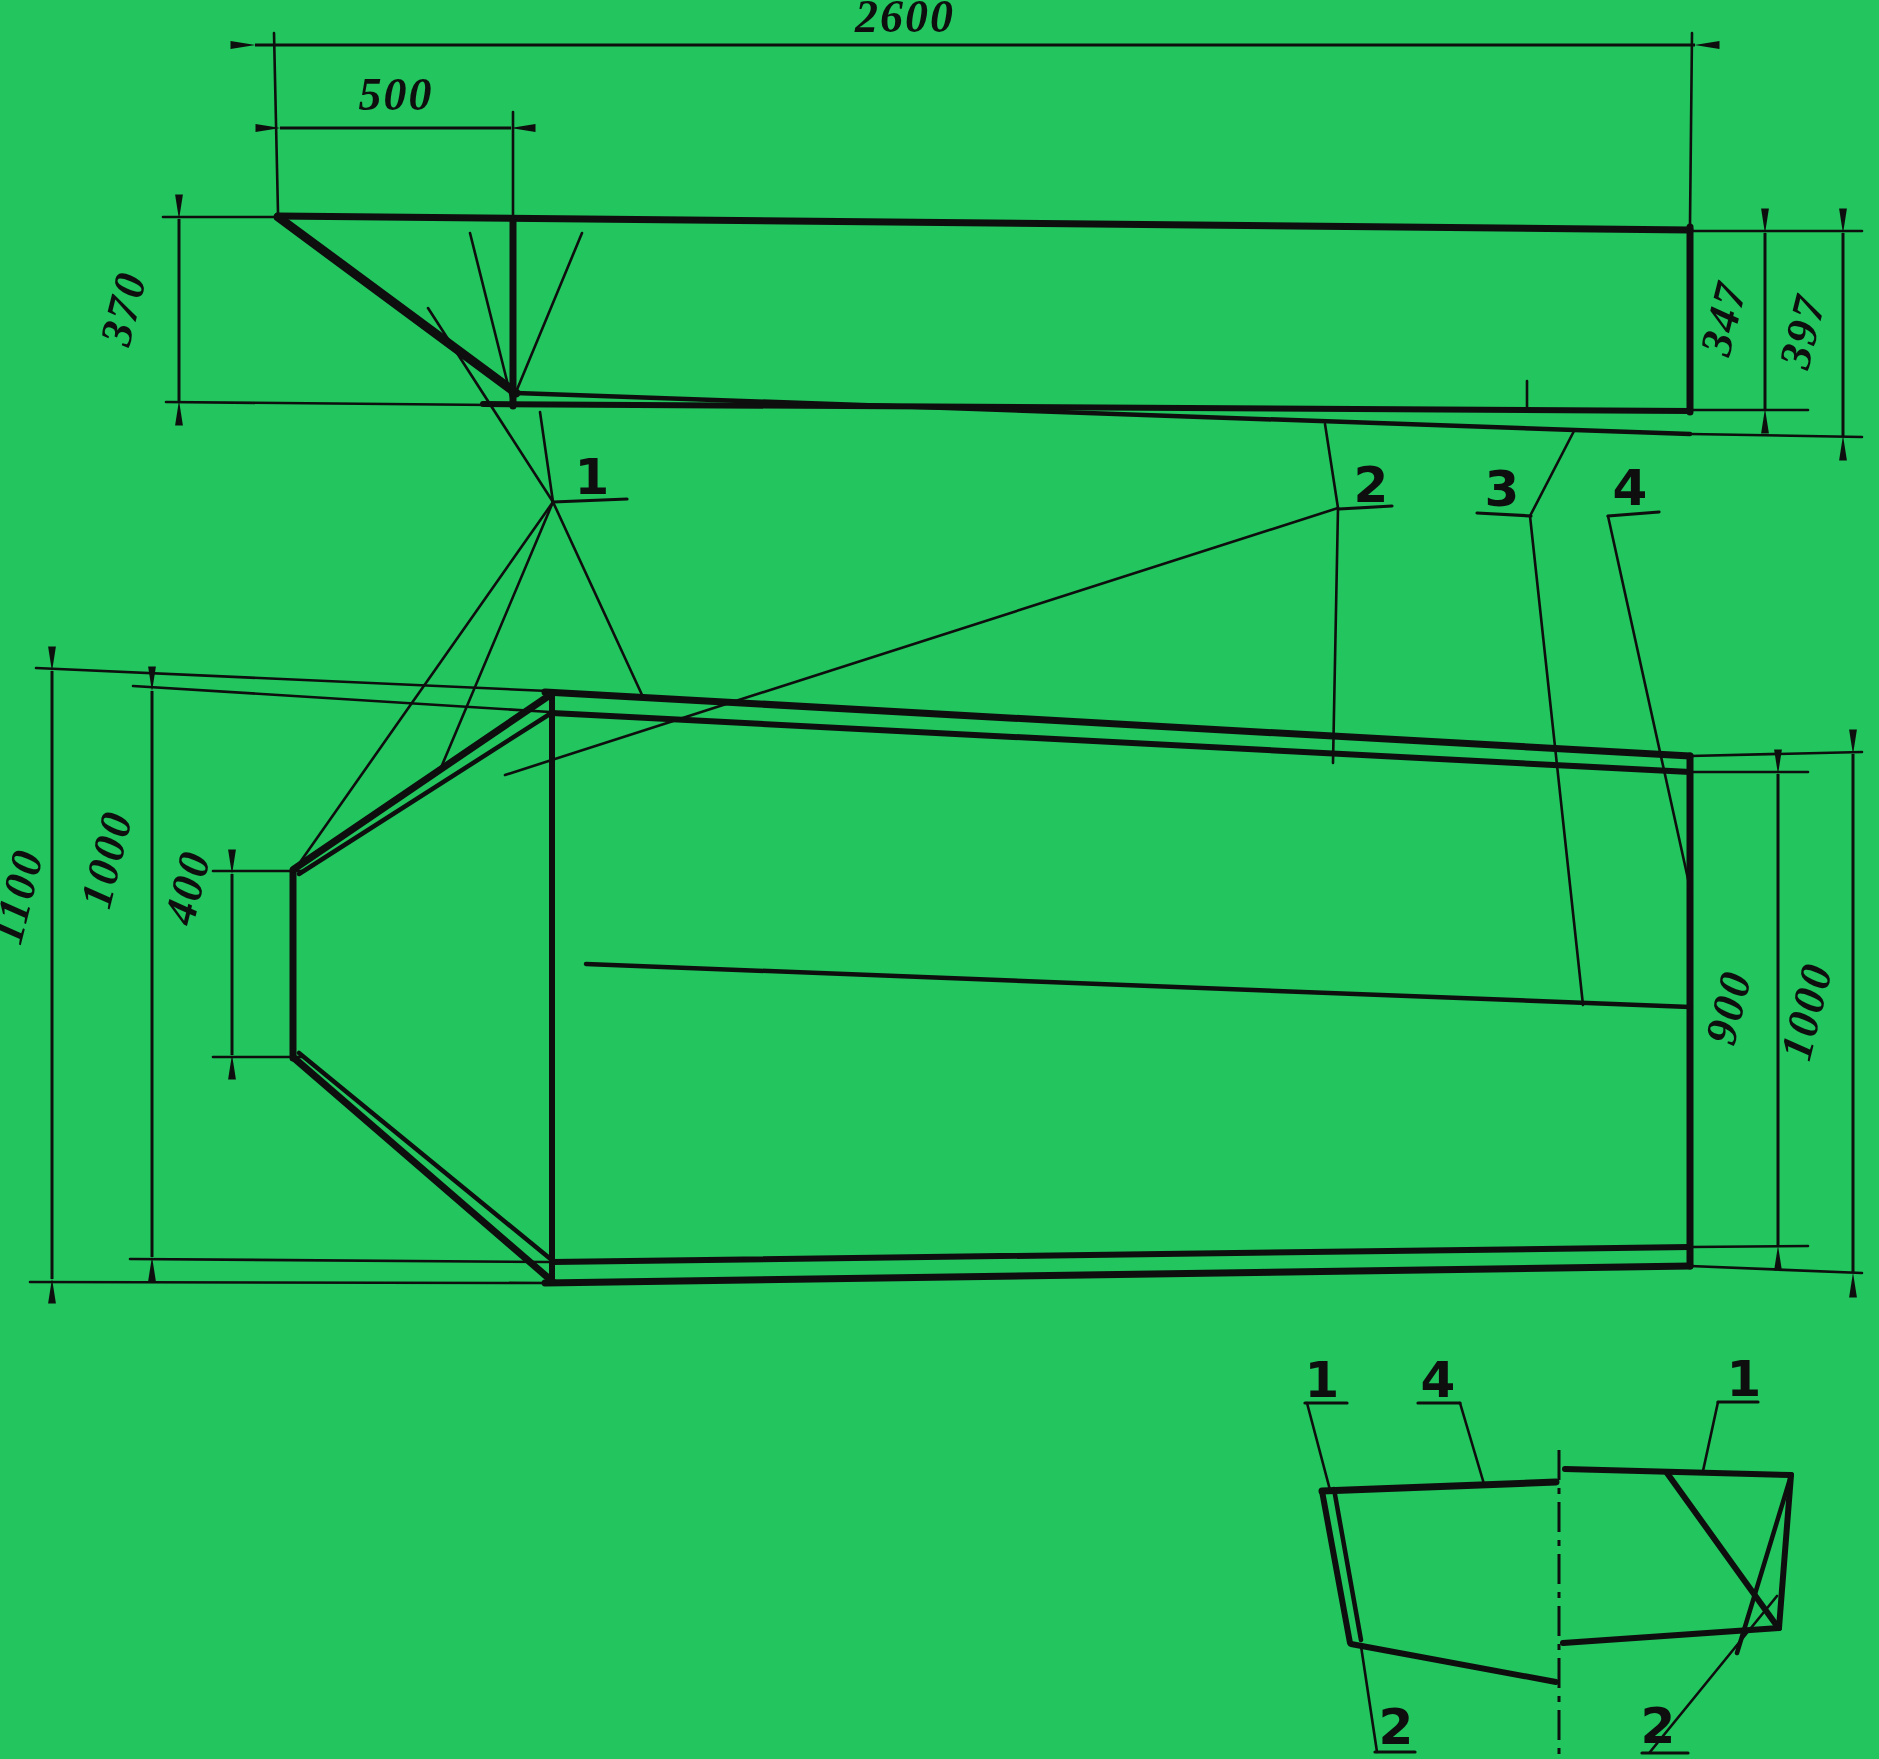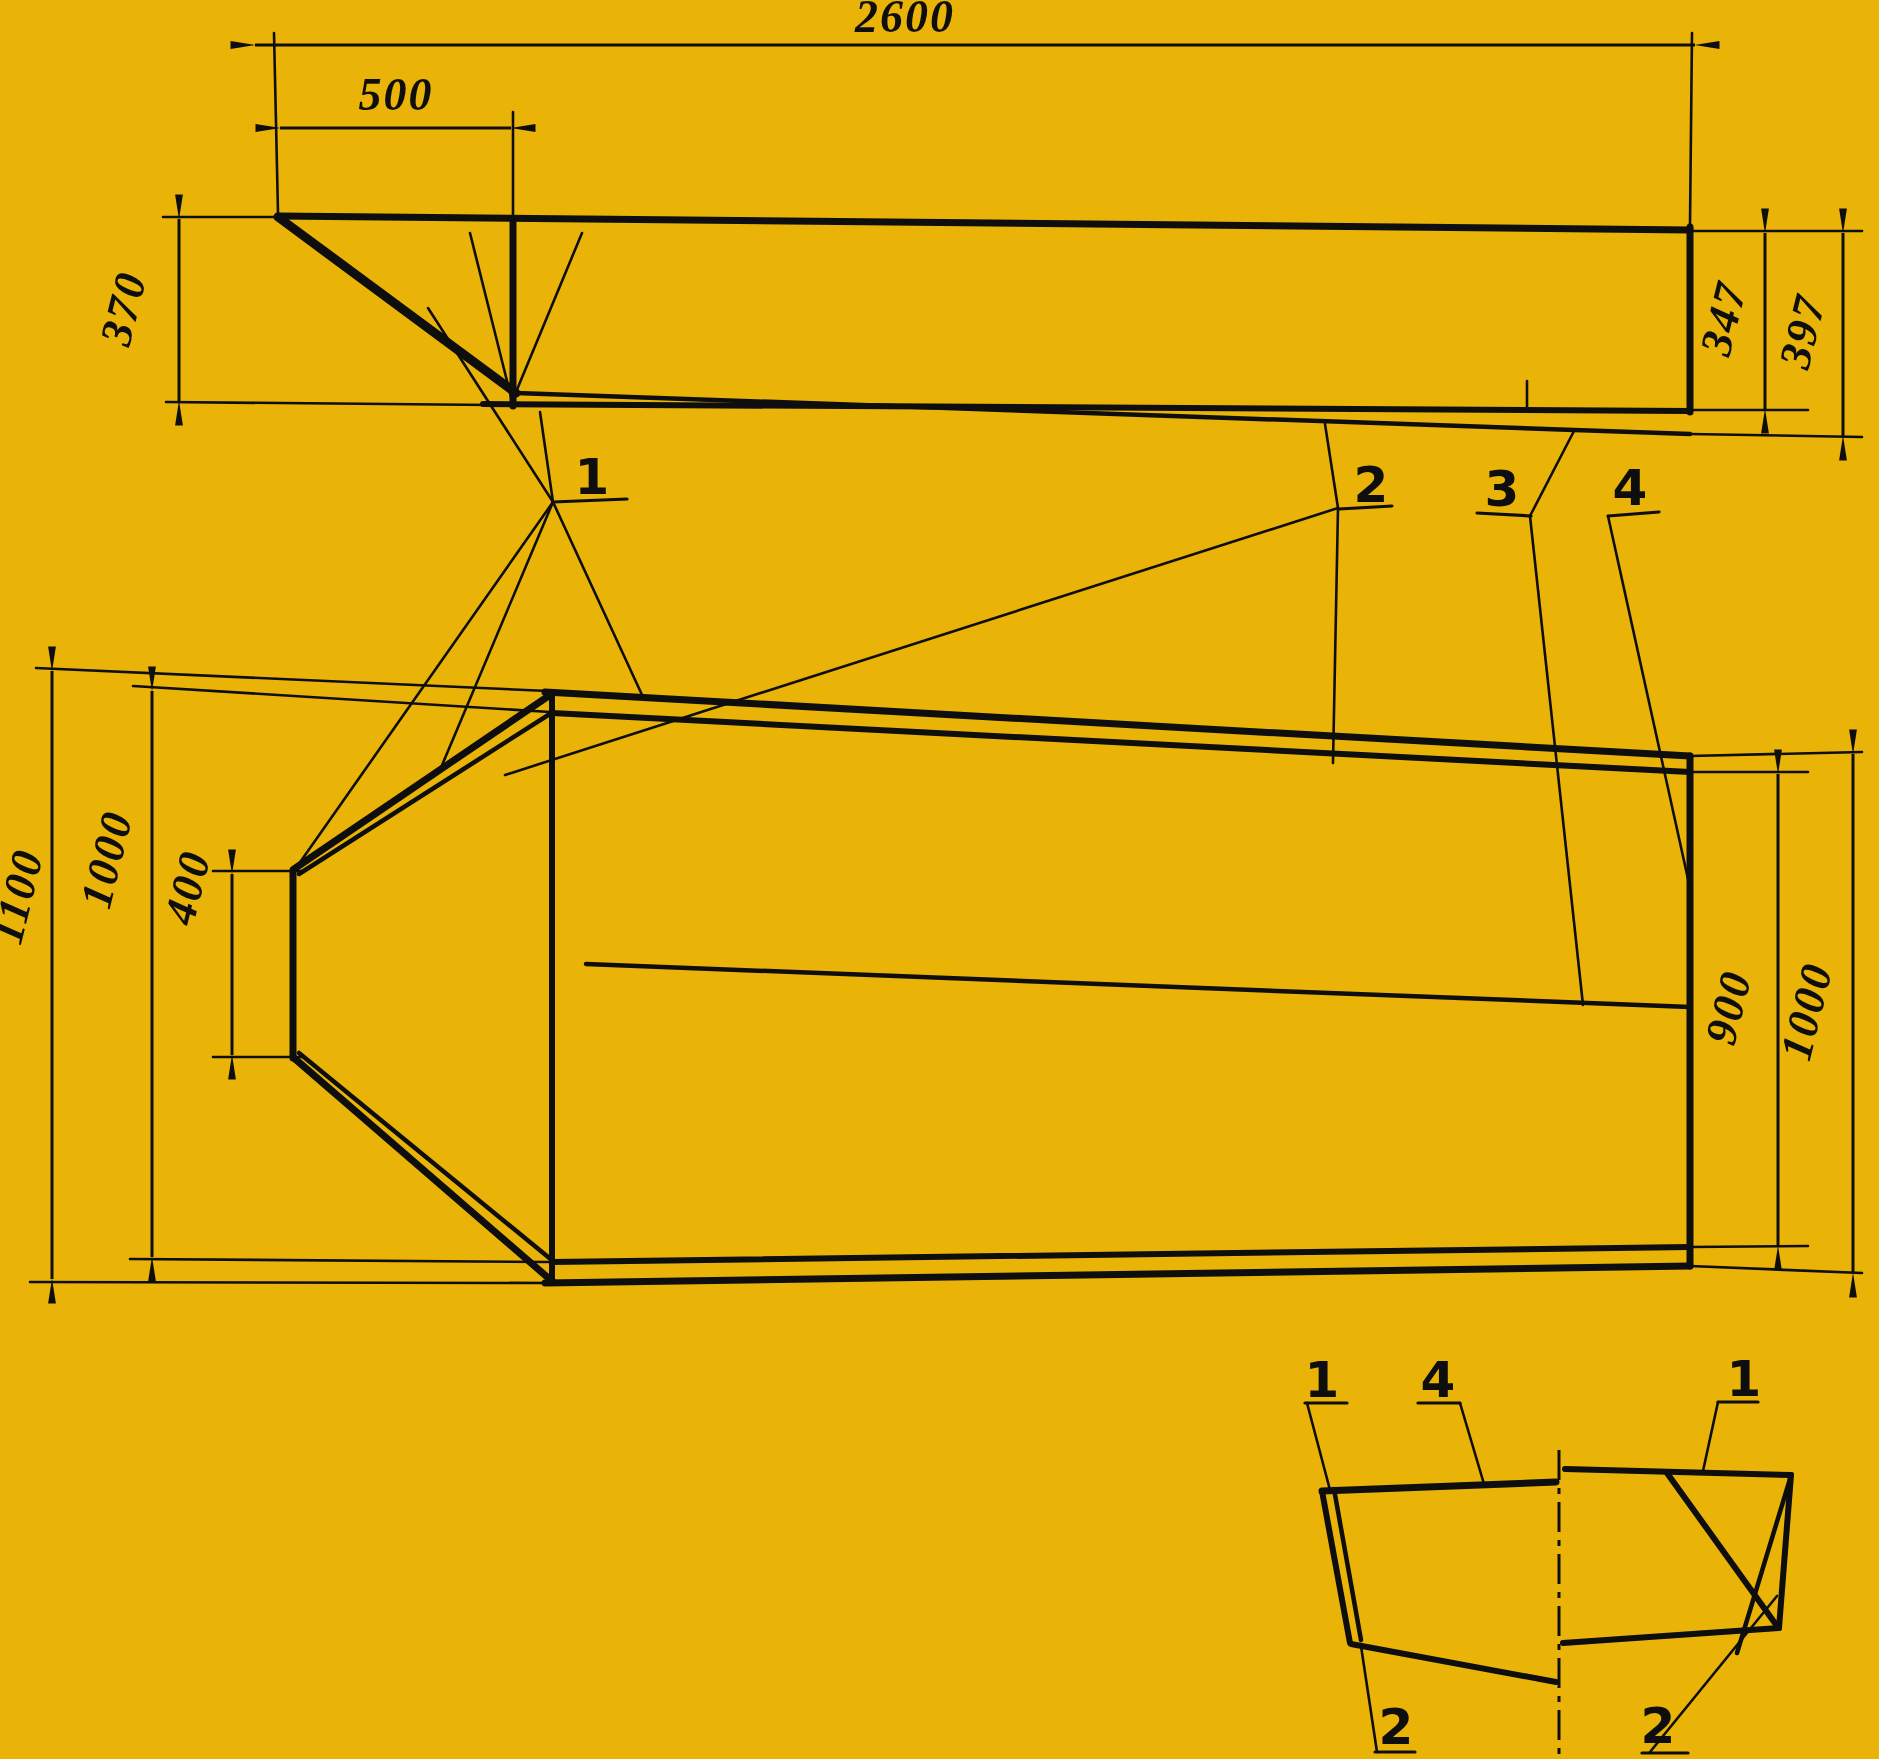--- a/index.html
+++ b/index.html
@@ -1,16 +1,16 @@
 <!DOCTYPE html>
 <html><head>
 <meta charset="utf-8">
 <style>
   html,body{margin:0;padding:0;background:#ffffff;}
-  .page{width:1879px;height:1759px;position:relative;background:#eab308;overflow:hidden;}
+  .page{width:1879px;height:1759px;position:relative;background:#22c55e;overflow:hidden;}
   svg{display:block;}
   .ln{stroke:#0e0e0e;fill:none;}
   .xthick{stroke-width:9;stroke-linecap:round;}
   .thick{stroke-width:7;stroke-linecap:round;}
   .mthick{stroke-width:6;stroke-linecap:round;}
   .med{stroke-width:4.5;stroke-linecap:round;}
   .thin{stroke-width:2.6;stroke-linecap:round;}
   .dimline{stroke-width:3;}
   .shelf{stroke-width:3.2;stroke-linecap:round;}
   .cdash{stroke-width:3;stroke-dasharray:30 8 6 8;}

